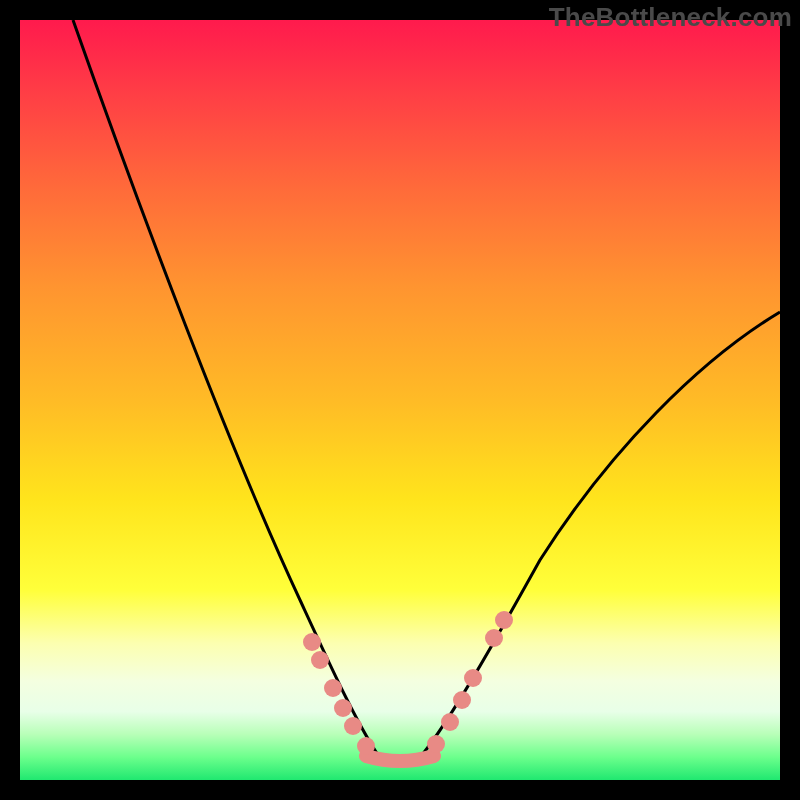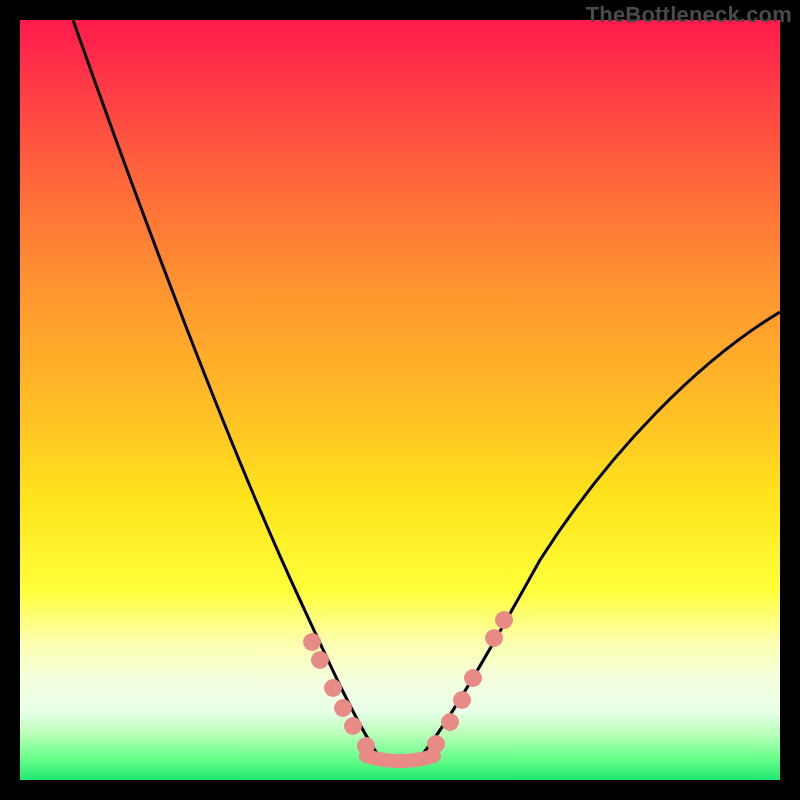--- a/index.html
+++ b/index.html
@@ -38,21 +38,21 @@
       #b8ffb8 94%,
       #6cff8c 97%,
       #20e870 100%
     );
   }
   .watermark {
     position: absolute;
     top: 2px;
     right: 8px;
     font-family: Arial, Helvetica, sans-serif;
-    font-size: 22px;
+    font-size: 26px;
     font-weight: 600;
     color: #4a4a4a;
     letter-spacing: 0.2px;
     user-select: none;
   }
   svg.curves {
     position: absolute;
     top: 0;
     left: 0;
   }

